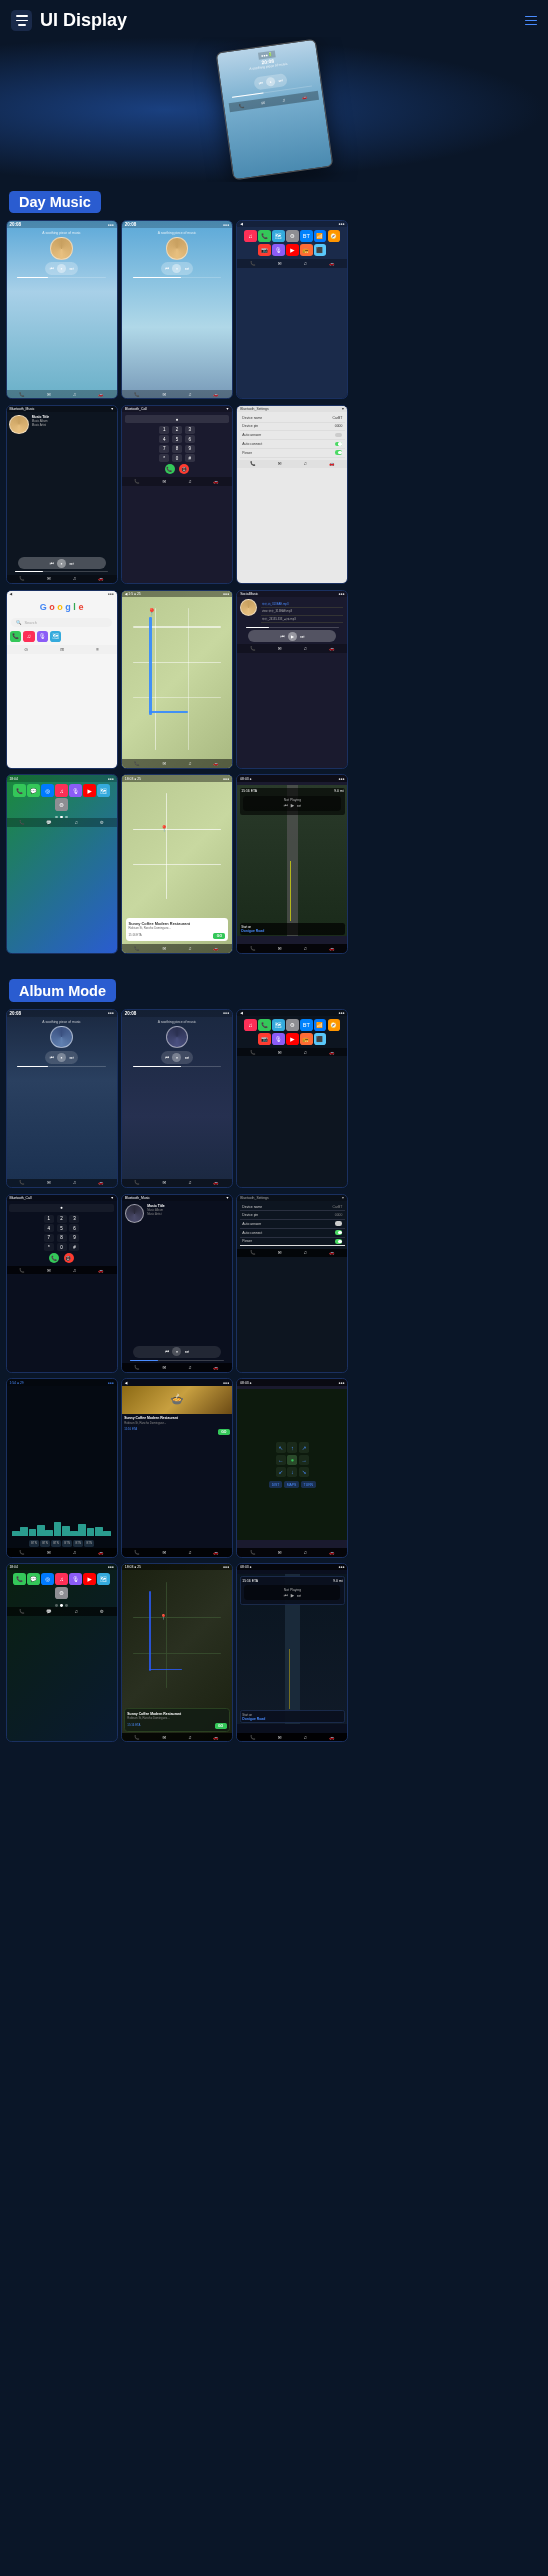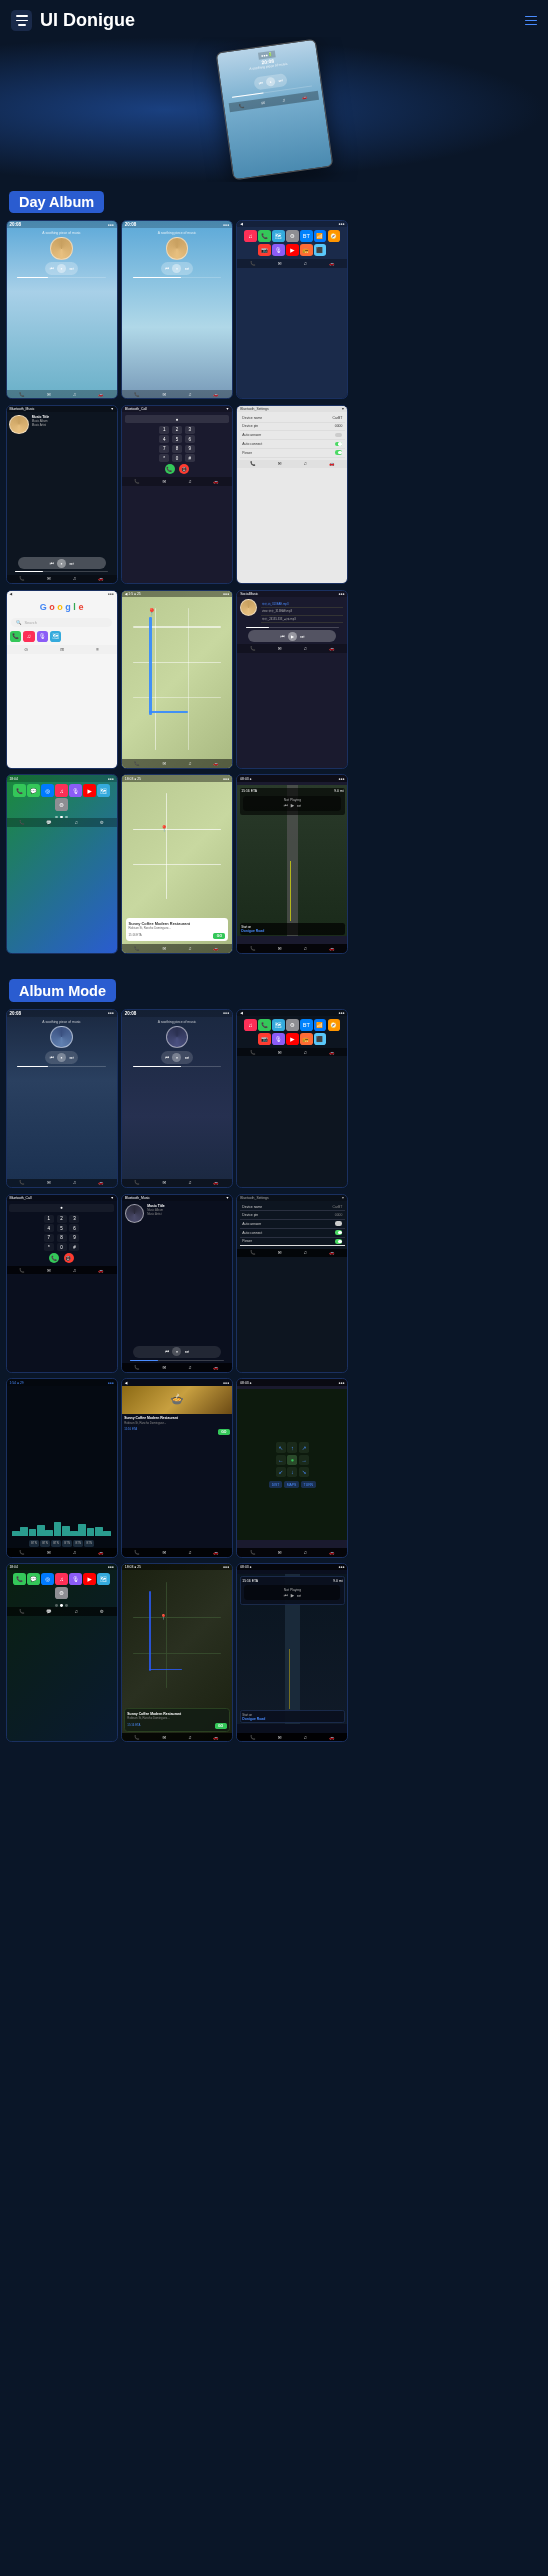--- a/index.html
+++ b/index.html
@@ -263,21 +263,21 @@
 </head>
 <body>
 
 <div class="header">
   <div class="header-left">
     <div class="menu-icon">
       <div class="menu-line"></div>
       <div class="menu-line"></div>
       <div class="menu-line short"></div>
     </div>
-    <span class="header-title">UI Donigue</span>
+    <span class="header-title">UI Display</span>
   </div>
   <div class="hamburger-dots">
     <div class="hdot"></div>
     <div class="hdot"></div>
     <div class="hdot"></div>
   </div>
 </div>
 
 <div class="hero">
   <div class="hero-bg"></div>
@@ -299,21 +299,21 @@
     <div class="screen-nav" style="width:100%;margin-top:3.4px;">
       <span class="nav-icon">📞</span>
       <span class="nav-icon">✉</span>
       <span class="nav-icon">♫</span>
       <span class="nav-icon">🚗</span>
     </div>
   </div>
 </div>
 
 <div>
-  <span class="section-label">Day Album</span>
+  <span class="section-label">Day Music</span>
 </div>
 
 <div class="screenshot-grid">
 
   <div class="screenshot-item">
     <div class="device-screen day-home-bg">
       <div class="screen-topbar">
         <span style="font-size:4.5px;font-weight:700;color:#fff;">20:08</span>
         <div class="screen-icons">
           <span style="font-size:3.4px;color:#fff;">●●●</span>

